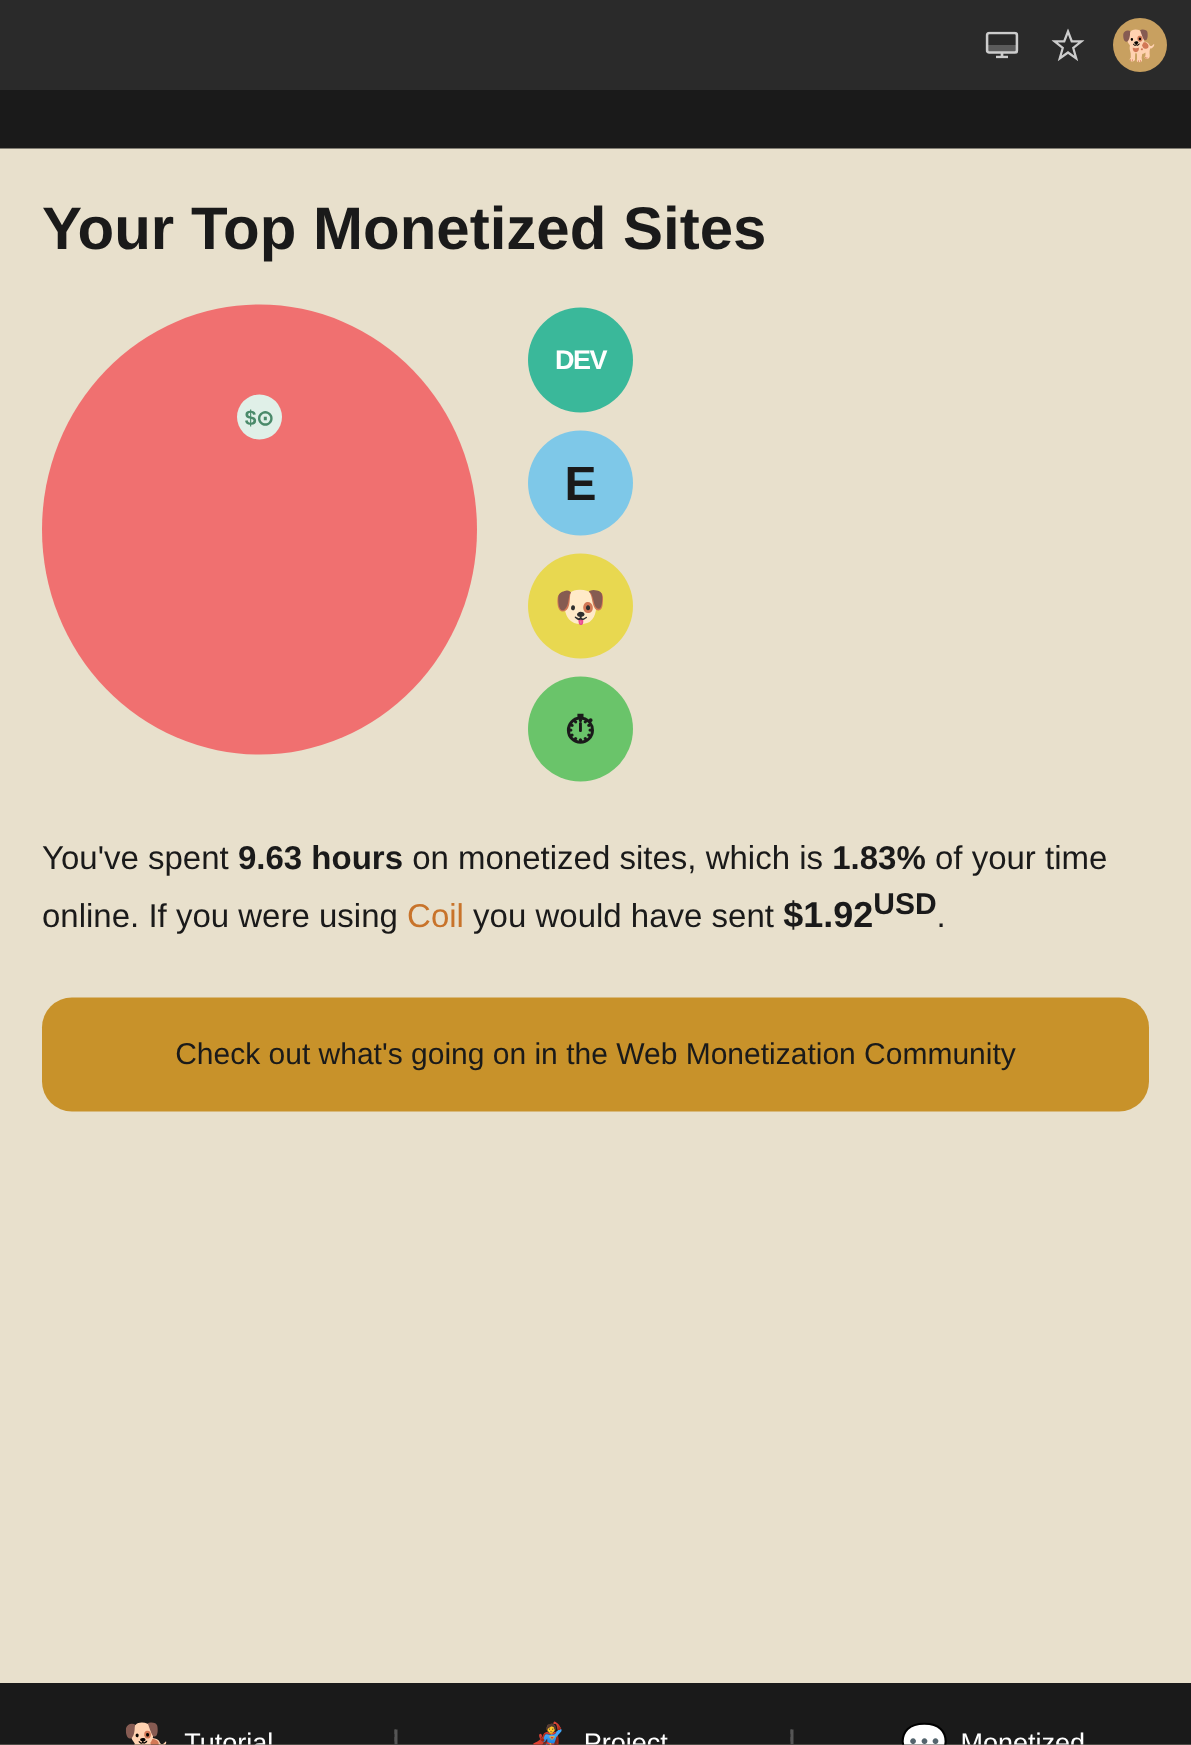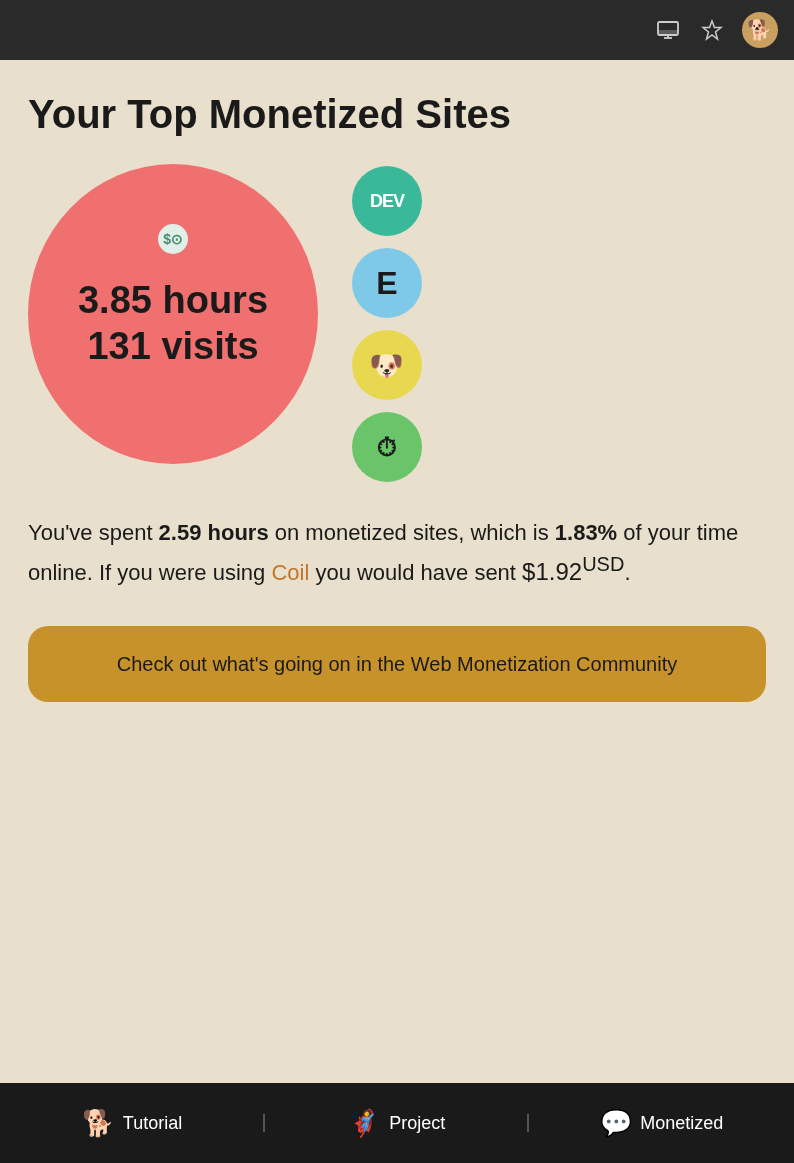--- a/index.html
+++ b/index.html
@@ -44,20 +44,21 @@
       overflow: hidden;
     }
 
     
     .main-content {
       width: 100%;
       height: calc(1163px - 60px - 80px);
       background: #e8e0cc;
       padding: 32px 28px 24px 28px;
       overflow: hidden;
+      margin-top: 39px;
     }
 
     .page-title {
       font-size: 40px;
       font-weight: 800;
       color: #1a1a1a;
       line-height: 1.1;
       margin-bottom: 28px;
     }
 
@@ -164,21 +165,21 @@
 
     
     .description {
       font-size: 22px;
       color: #1a1a1a;
       line-height: 1.5;
       margin-bottom: 36px;
     }
     .bold { font-weight: 700; }
     .coil-link { color: #c8732a; font-weight: 500; }
-    .amount-bold { font-weight: 400; font-size: 24px; }
+    .amount-bold { font-weight: 700; font-size: 24px; }
 
     
     .action-buttons {
       display: flex;
       gap: 20px;
     }
 
     .action-btn {
       flex: 1;
       background: #c8922a;
@@ -257,37 +258,33 @@
 </div>
 
 <div class="main-content">
 
   <h1 class="page-title">Your Top Monetized Sites</h1>
 
   <div class="chart-area">
     <div class="bubble-chart">
       <div class="main-bubble">
         <div class="money-icon">$⊙</div>
-        <div class="bubble-text">
-          <div class="bubble-hours">3.85 hours</div>
-          <div class="bubble-visits">131 visits</div>
-        </div>
       </div>
     </div>
 
     <div class="site-icons">
       <div class="site-icon dev">DEV</div>
       <div class="site-icon e">E</div>
       <div class="site-icon dog">🐶</div>
       <div class="site-icon timer">⏱</div>
     </div>
   </div>
 
   <p class="description">
-    <span>You've spent </span><span class="bold">2.59 hours</span><span> on monetized sites, which is </span><span class="bold">1.83%</span><span> of your time online. If you were using </span><span class="coil-link">Coil</span><span> you would have sent </span><span class="amount-bold">$1.92<sup>USD</sup></span><span>.</span>
+    <span>You've spent </span><span class="bold">9.63 hours</span><span> on monetized sites, which is </span><span class="bold">1.83%</span><span> of your time online. If you were using </span><span class="coil-link">Coil</span><span> you would have sent </span><span class="amount-bold">$1.92<sup>USD</sup></span><span>.</span>
   </p>
 
   <div class="action-buttons">
     <button class="action-btn">Check out what's going on in the Web Monetization Community</button>
   </div>
 
 </div>
 
 <div class="bottom-nav">
   <div class="nav-item">

